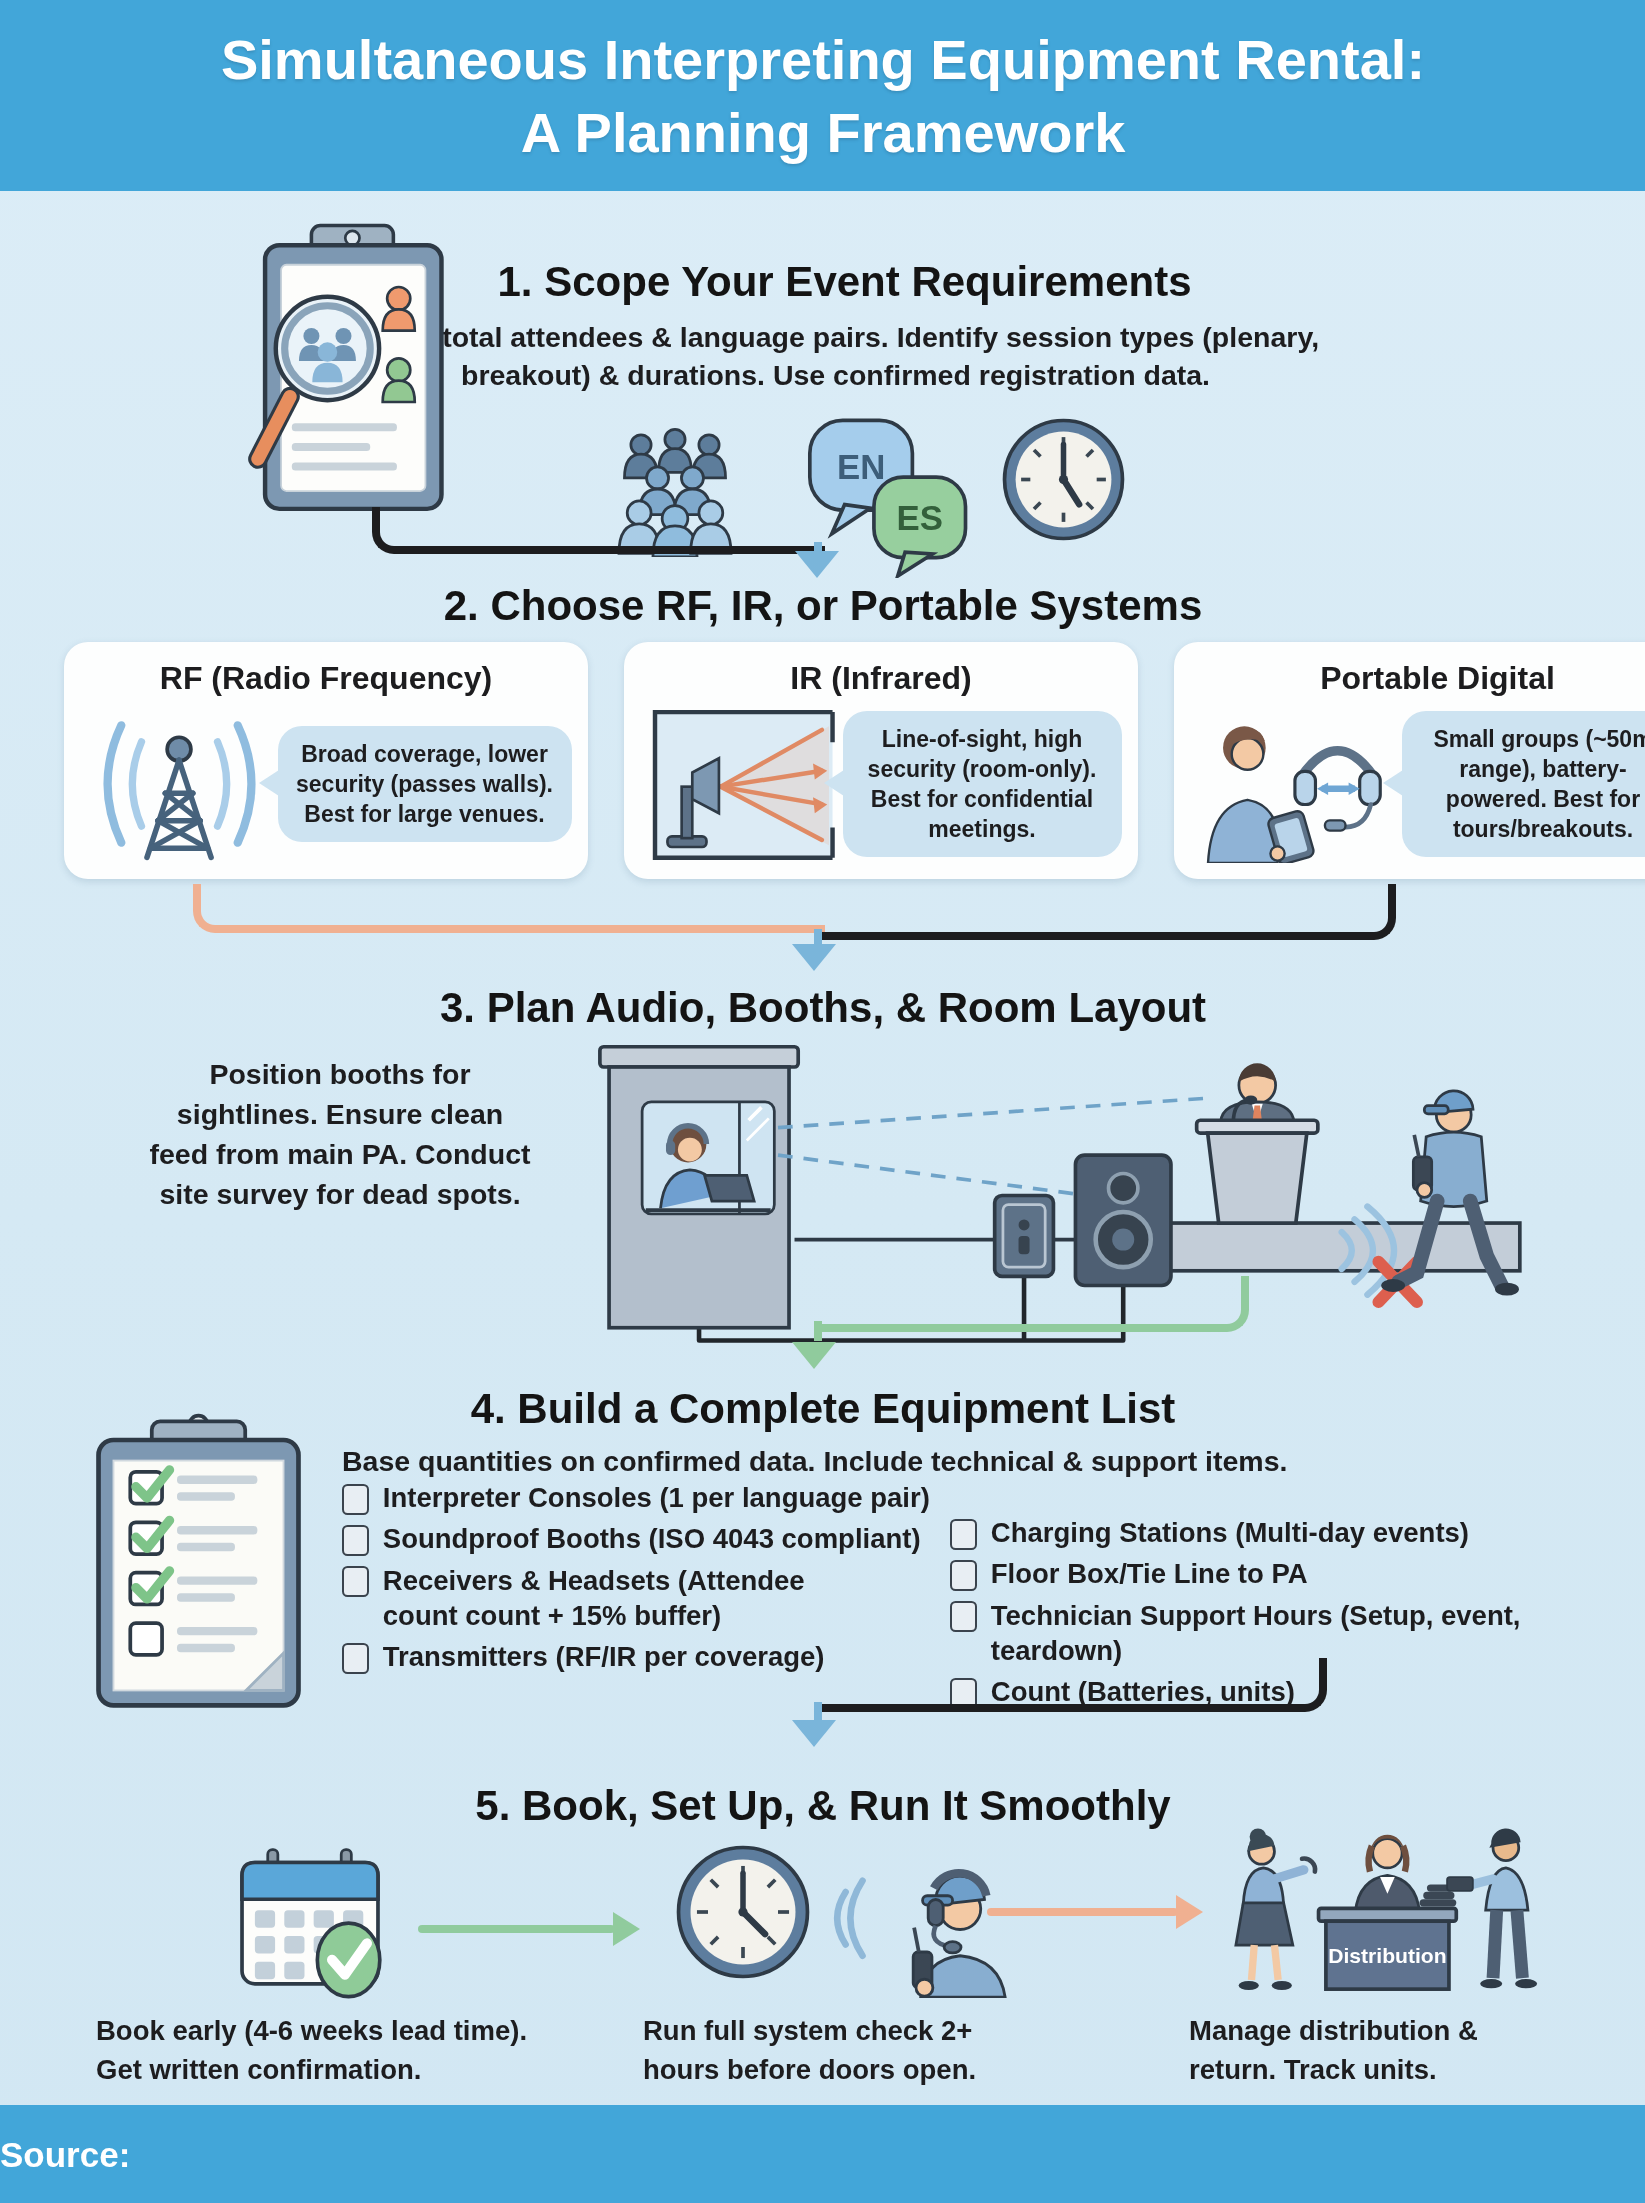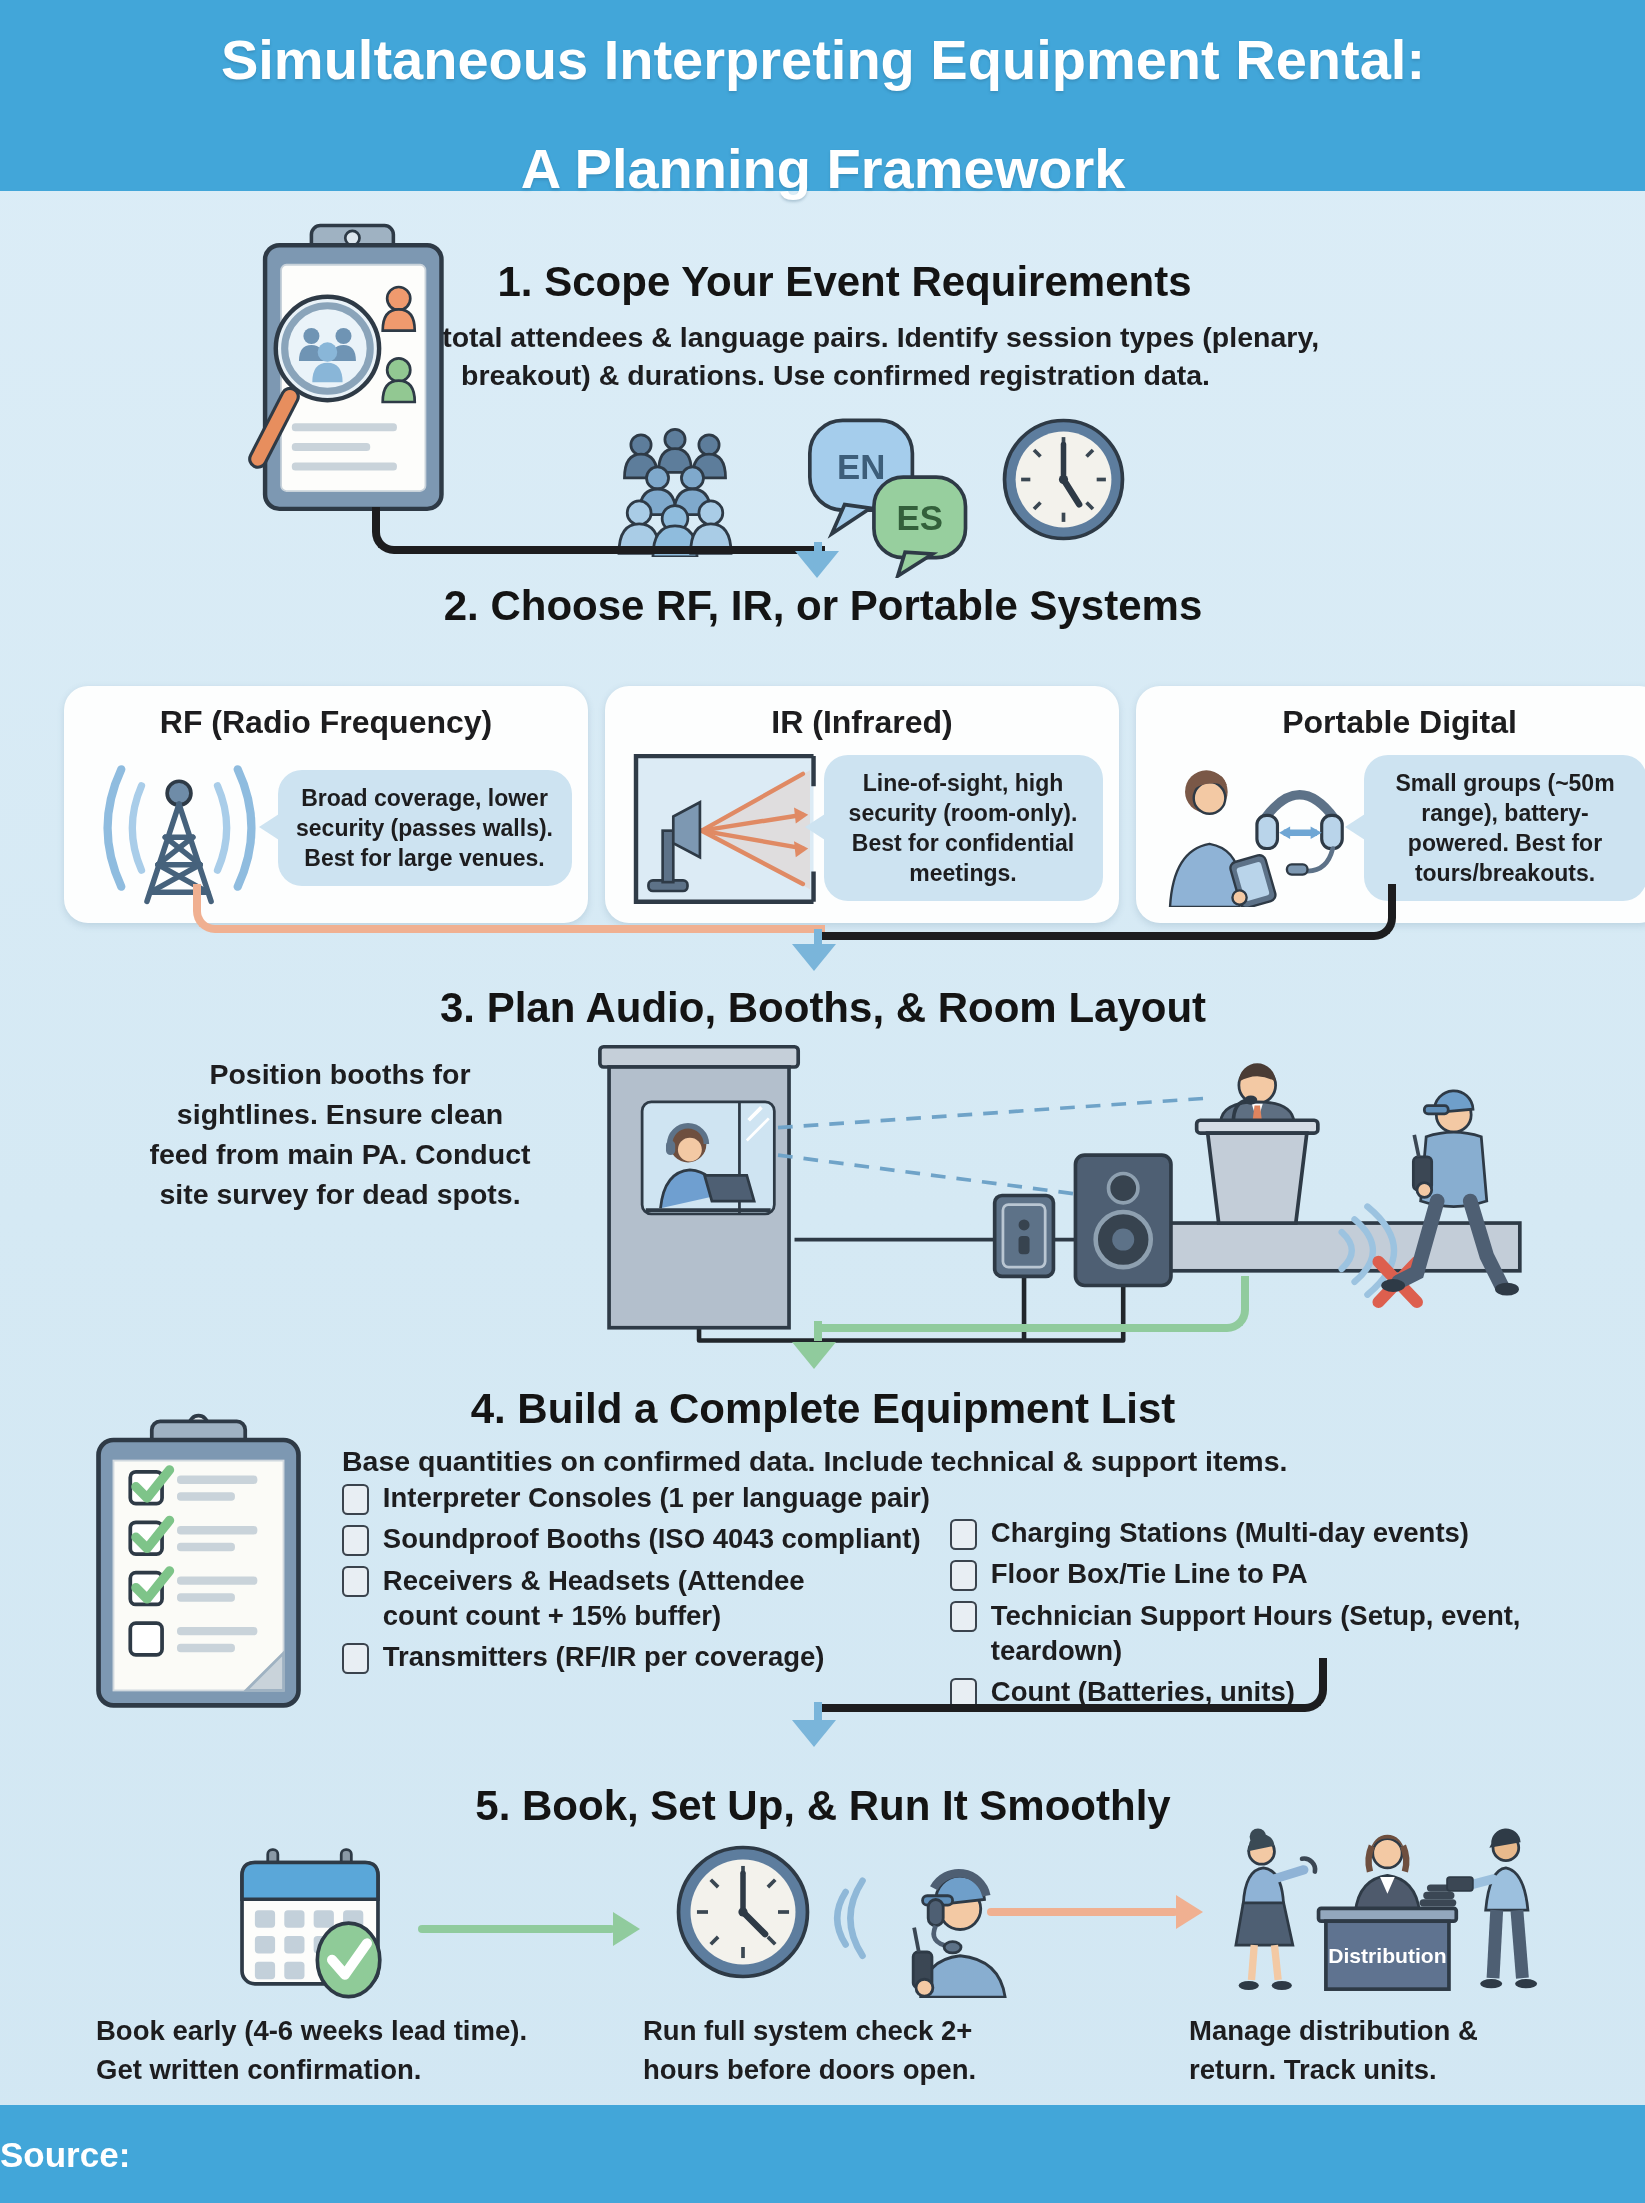--- a/index.html
+++ b/index.html
@@ -4,36 +4,36 @@
 <style>
   html,body{margin:0;padding:0;}
   body{font-family:"Liberation Sans",sans-serif;color:#1d1d1f;}
   .page{position:relative;width:1646px;height:2204px;overflow:hidden;
         background:linear-gradient(180deg,#dcedf7 0%,#d5e9f4 55%,#d2e7f3 100%);}
   .abs{position:absolute;}
   
   .band{left:0;width:1646px;background:#42a6d9;}
   .hdr{top:0;height:191px;display:flex;flex-direction:column;justify-content:center;align-items:center;}
   .hdr .t{color:#fff;font-weight:700;font-size:56px;line-height:73px;text-align:left;
-          text-shadow:0 1.8px 2.8px rgba(30,80,110,.25);margin-top:36px;}
+          text-shadow:0 1.8px 2.8px rgba(30,80,110,.25);}
   .ftr{top:2105px;height:99px;display:flex;justify-content:space-between;align-items:center;color:#fff;font-size:35px;}
   .ftr .lbl{font-weight:700;margin-right:13px;}
   
   .sec-title{font-weight:700;font-size:42px;text-align:center;color:#141414;}
   .body-txt{font-weight:600;font-size:28.5px;line-height:38px;text-align:center;color:#1d1d1f;}
   
   .conn{border-color:#7ab5da;}
   .elbow-l{border-left:8.3px solid;border-bottom:8.3px solid;border-bottom-left-radius:22px;}
   .elbow-r{border-right:8.3px solid;border-bottom:8.3px solid;border-bottom-right-radius:22px;}
   .stem{width:8.3px;background:#7ab5da;}
   .tri-down{width:0;height:0;border-left:22px solid transparent;border-right:22px solid transparent;border-top:27.5px solid #7ab5da;}
   .tri-right{width:0;height:0;border-top:17.4px solid transparent;border-bottom:17.4px solid transparent;border-left:27.5px solid;}
   .shaft{height:8.3px;border-radius:4.6px;}
   
-  .cards{left:64px;top:686px;width:1517px;display:flex;gap:17px;}
+  .cards{left:64px;top:642px;width:1517px;display:flex;gap:36px;}
   .card{flex:1;background:#fdfefe;border-radius:24px;box-shadow:0 2.8px 7.3px rgba(70,110,140,.18);
         padding:18.4px 16.5px 16.5px 16.5px;box-sizing:border-box;height:237px;}
   .card h3{margin:0 0 5.5px 0;font-size:32px;font-weight:700;text-align:center;}
   .card .row{display:flex;align-items:center;justify-content:space-between;height:162px;}
   .bubble{position:relative;background:#cde3f1;border-radius:24px;padding:13px 13px;
           font-size:23px;line-height:30px;font-weight:600;text-align:center;}
   .tail{position:absolute;left:-18.4px;top:50%;margin-top:-13.8px;width:0;height:0;
         border-top:13.8px solid transparent;border-bottom:13.8px solid transparent;border-right:20px solid #cde3f1;}
   
   .check-item{display:flex;align-items:flex-start;margin-bottom:6.4px;font-size:27.5px;line-height:35px;font-weight:600;}

